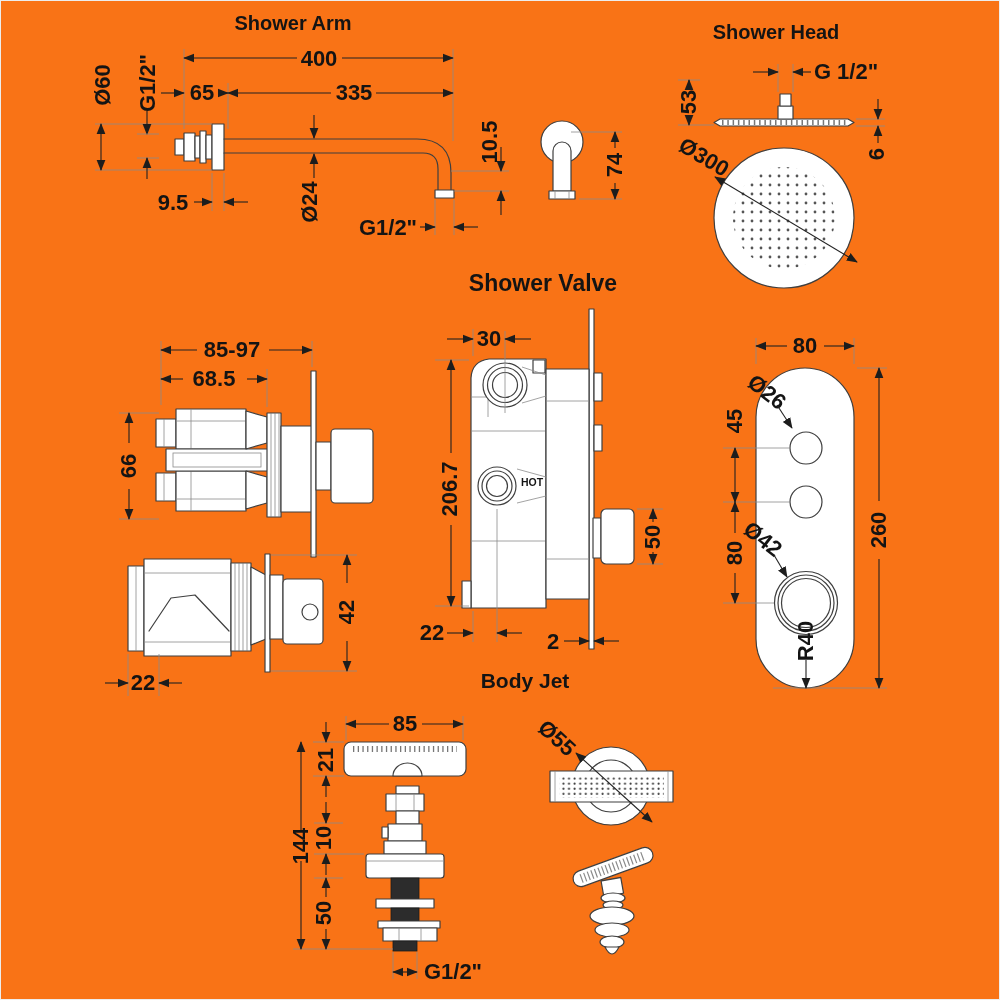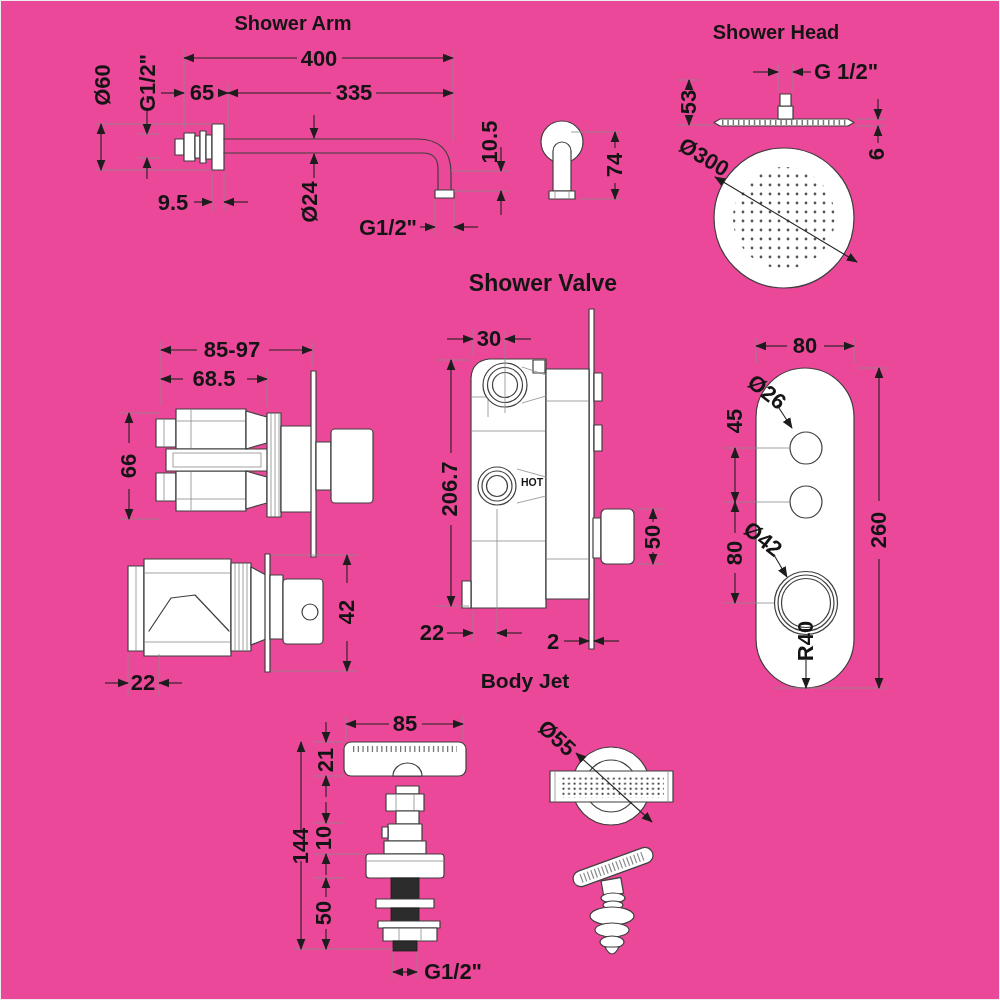--- a/index.html
+++ b/index.html
@@ -1,16 +1,16 @@
 <!DOCTYPE html>
 <html><head>
 <meta charset="utf-8">
 <style>
   html,body{margin:0;padding:0;background:#fff;}
-  .page{position:relative;width:1000px;height:1000px;background:#ec4899;border:1px solid #ededed;box-sizing:border-box;overflow:hidden;}
+  .page{position:relative;width:1000px;height:1000px;background:#f97316;border:1px solid #ededed;box-sizing:border-box;overflow:hidden;}
   svg{display:block;}
   .ln{stroke:#3f3f3f;stroke-width:1.2;fill:none;stroke-linejoin:round;stroke-linecap:round;}
   .lnf{stroke:#3f3f3f;stroke-width:1.2;fill:#ffffff;stroke-linejoin:round;}
   .thin{stroke:#8b8b8b;stroke-width:0.8;fill:none;}
   .dim{stroke:#222222;stroke-width:1.1;fill:none;}
   .dk{fill:#2c2c2c;stroke:#1c1c1c;stroke-width:0.8;}
   .ridge{stroke:#777;stroke-width:0.7;fill:none;}
   text{font-family:"Liberation Sans", sans-serif;fill:#141414;}
   .lbl{font-size:22px;font-weight:700;text-anchor:middle;dominant-baseline:central;}
   .hot{font-size:10.5px;font-weight:700;text-anchor:middle;dominant-baseline:central;}

